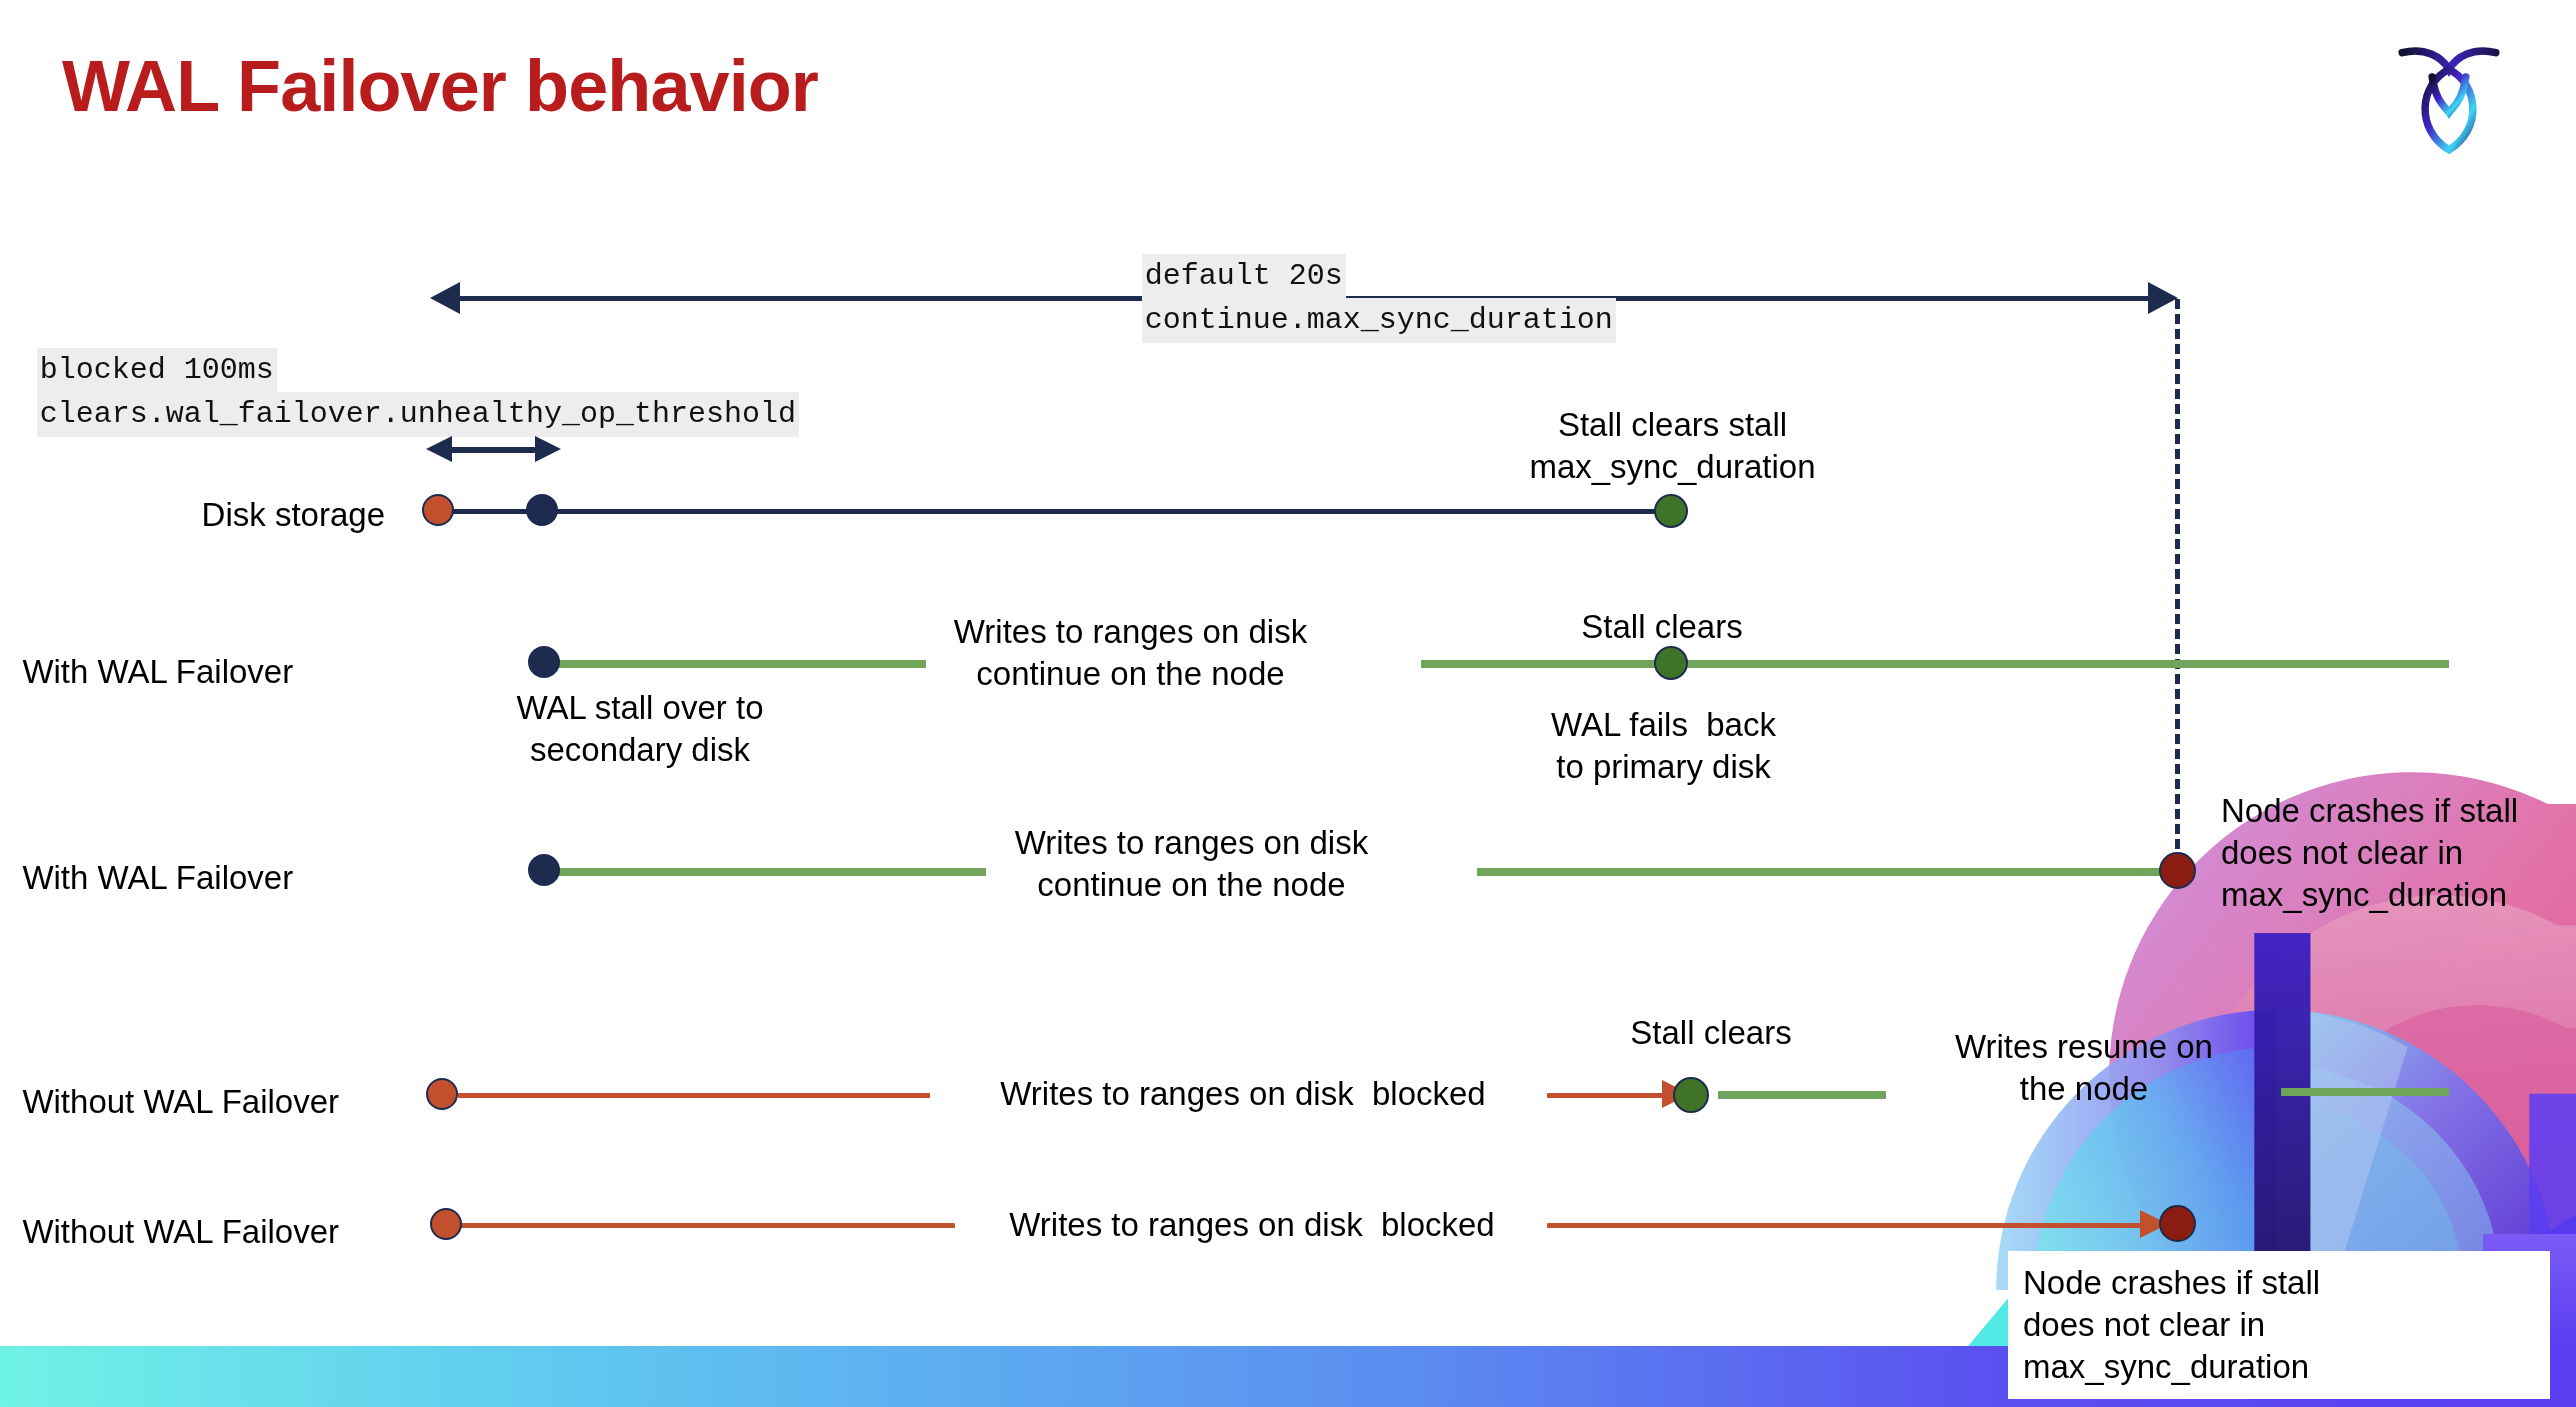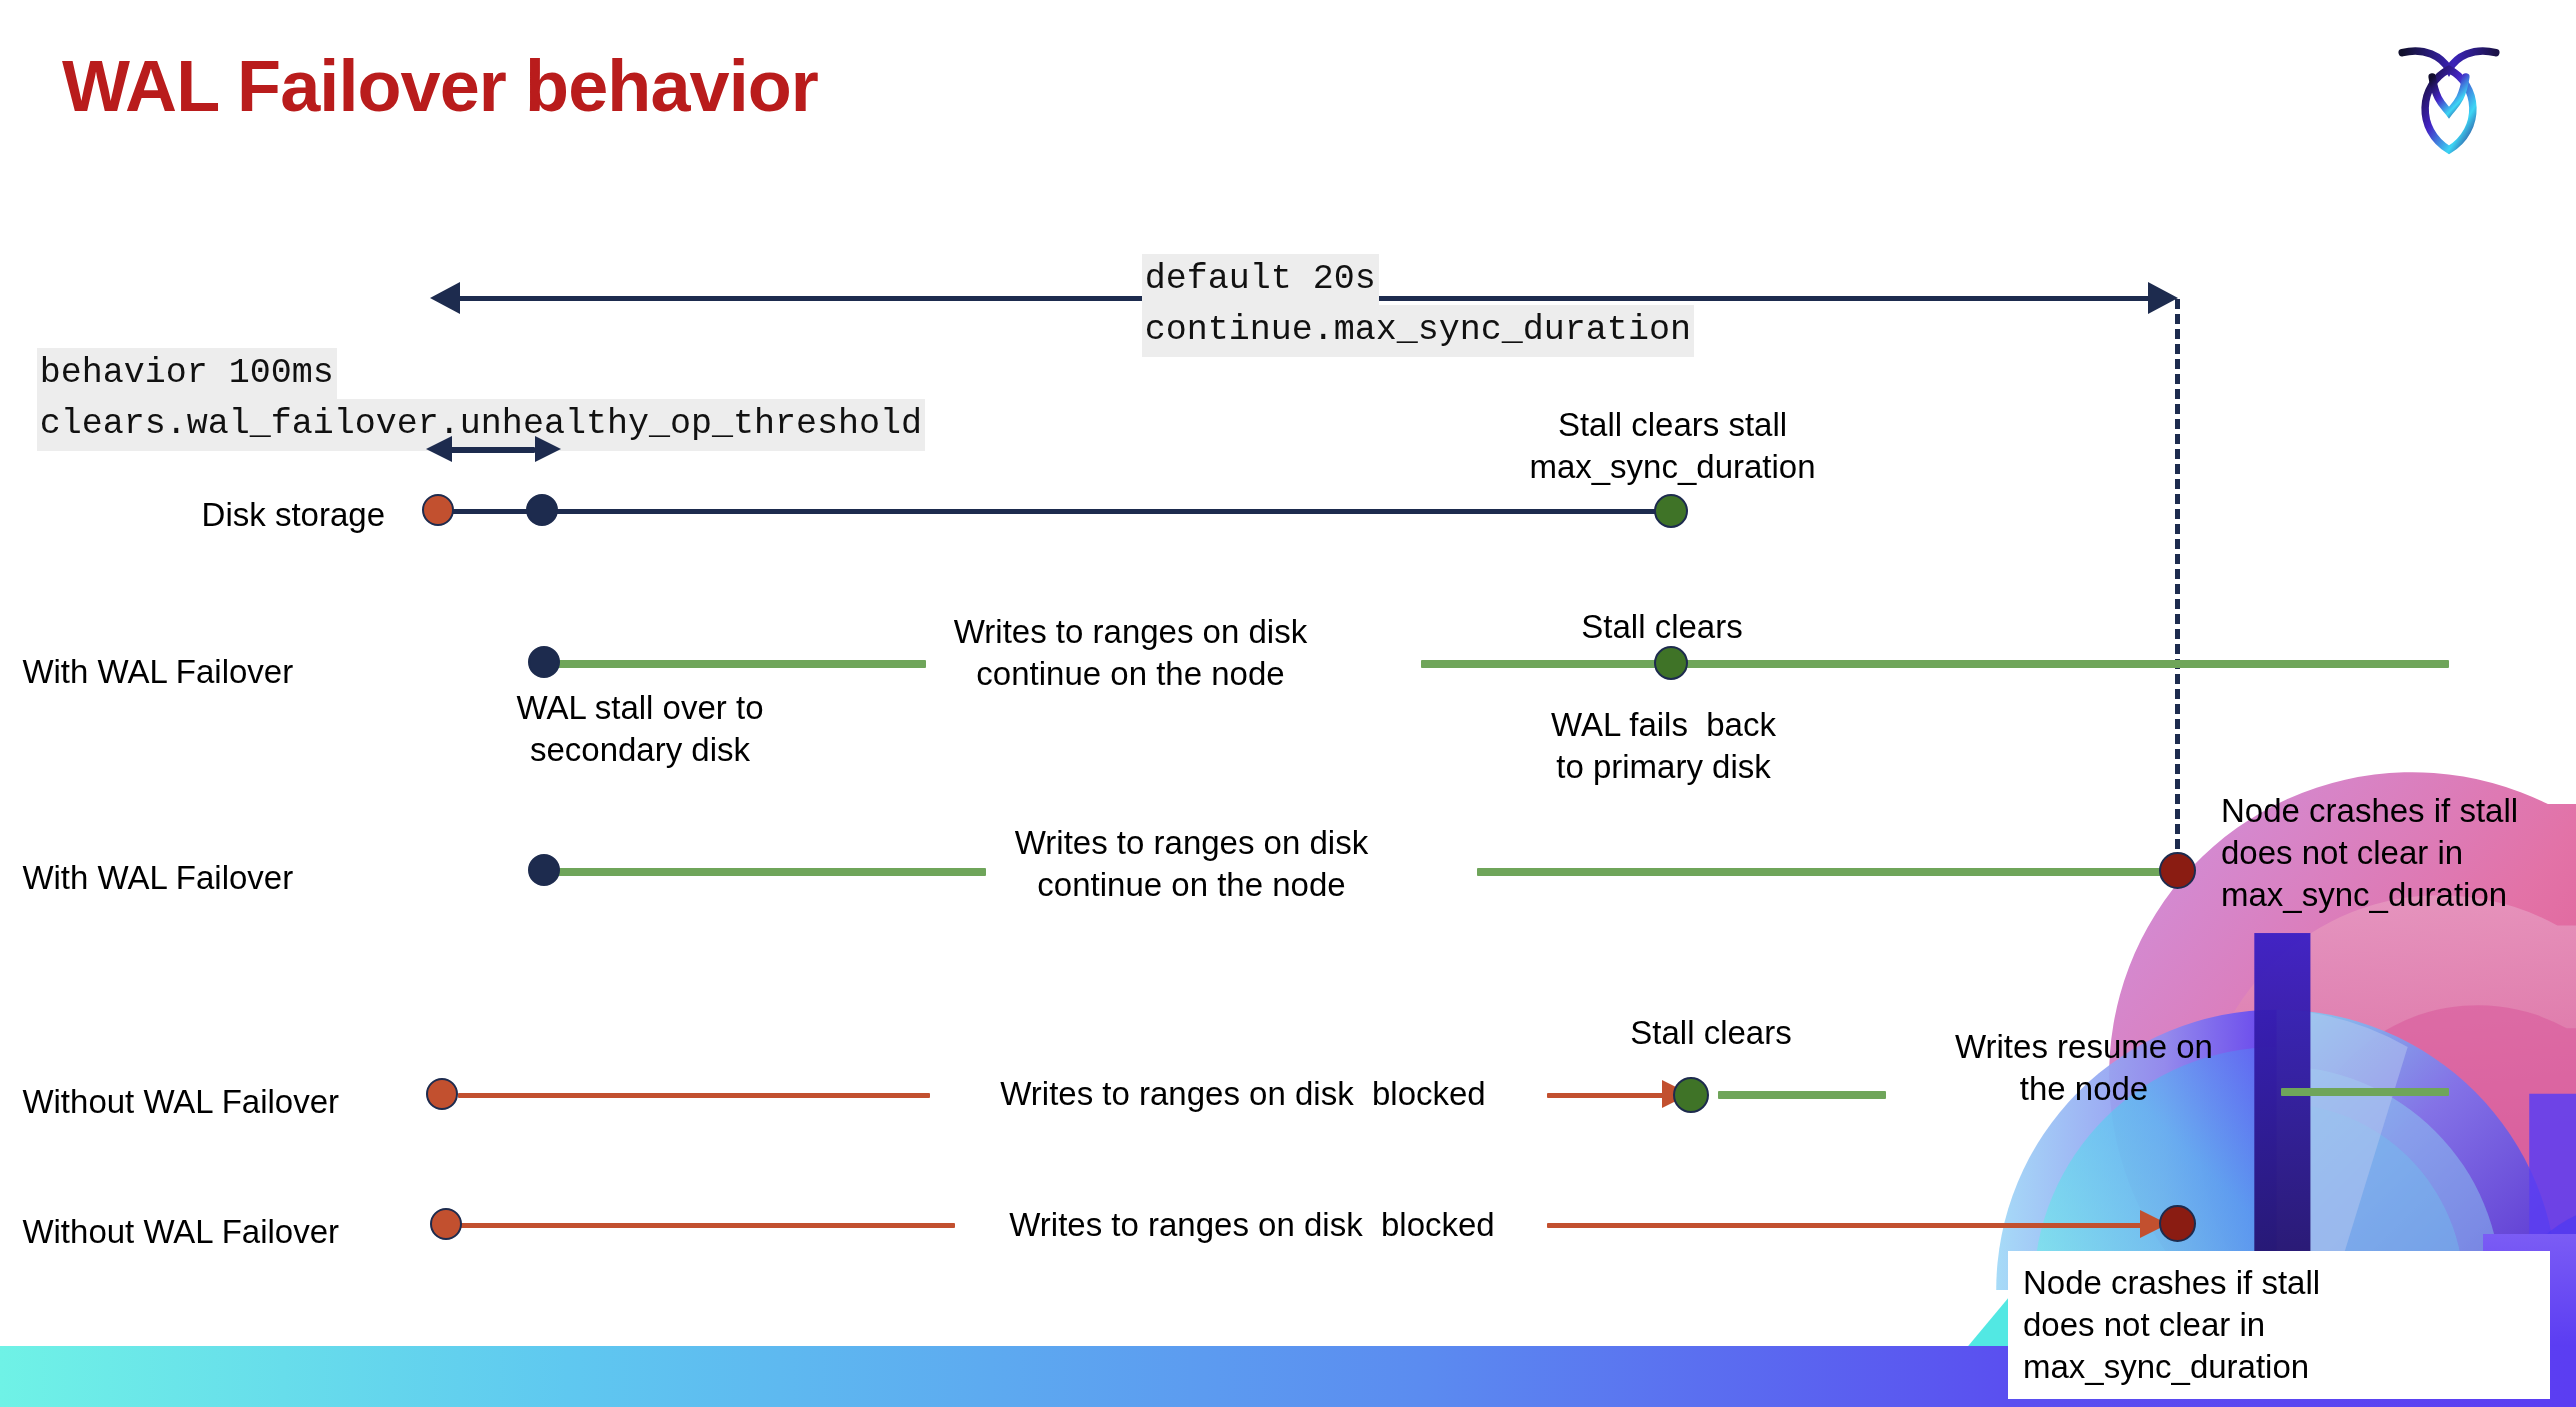--- a/index.html
+++ b/index.html
@@ -62,21 +62,21 @@
     bottom: 62px;
     width: 93px;
     height: 112px;
     background: linear-gradient(180deg, #7b5cf5 0%, #5b3df2 100%);
   }
 
   
   .code-chip {
     position: absolute;
     font-family: "Liberation Mono", monospace;
-    font-size: 35px;
+    font-size: 30px;
     line-height: 1.42;
     color: #111111;
     white-space: nowrap;
   }
   .code-chip span {
     background: #ededed;
     display: inline-block;
     padding: 0.9px 2.8px;
   }
 
@@ -250,21 +250,21 @@
   <div class="ah right-navy" style="left:2148px; top:282px;"></div>
 
   <div class="code-chip" style="left:1142px; top:254px;">
     <span>default 20s</span><br>
     <span>continue.max_sync_duration</span>
   </div>
 
   <div class="dashed-v" style="left:2175px; top:299px; height:580px;"></div>
 
   <div class="code-chip" style="left:37px; top:348px;">
-    <span>behavior 100ms</span><br>
+    <span>blocked 100ms</span><br>
     <span>clears.wal_failover.unhealthy_op_threshold</span>
   </div>
 
   <div class="seg navy" style="left:447px; top:447px; width:88px; height:5.6px;"></div>
   <div class="ah left-navy-sm" style="left:426px; top:436px;"></div>
   <div class="ah right-navy-sm" style="left:535px; top:436px;"></div>
 
   <div class="lbl r" style="left:0px; top:494px; width:385px;">Disk storage</div>
 
   <div class="seg navy" style="left:439px; top:509px; width:1243px;"></div>

